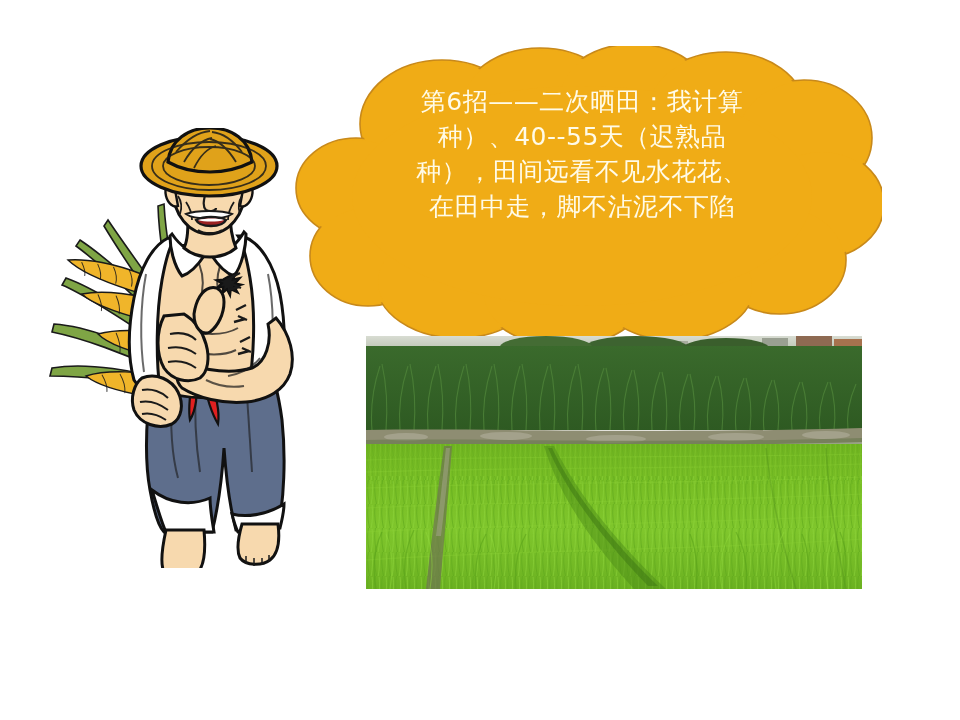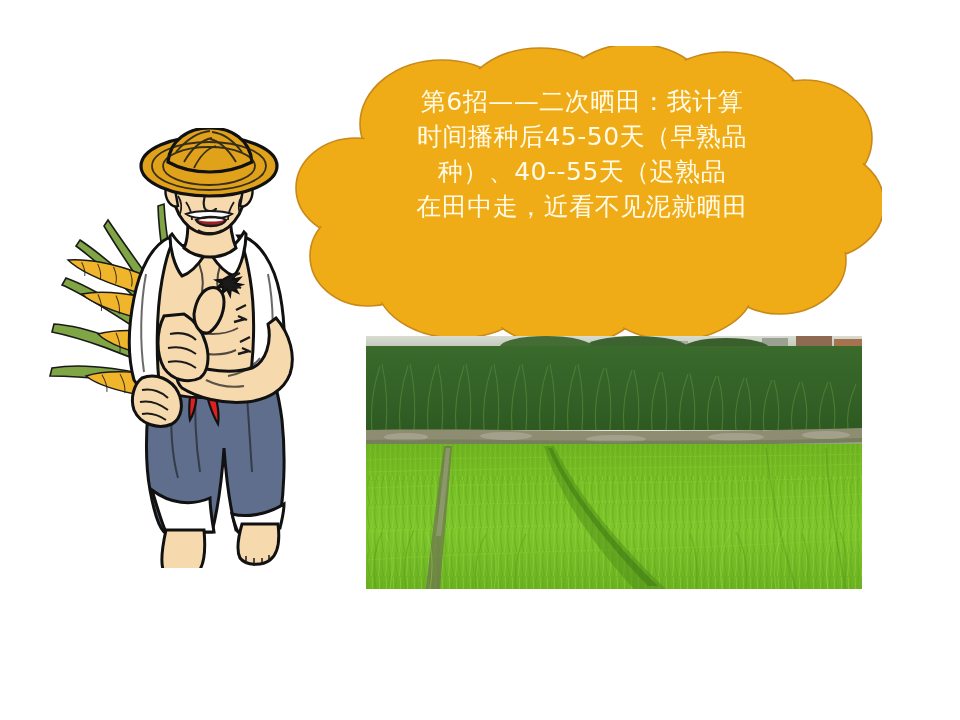--- a/index.html
+++ b/index.html
@@ -336,23 +336,23 @@
         <ellipse cx="86" cy="210" rx="56" ry="48"></ellipse>
         <ellipse cx="498" cy="214" rx="64" ry="52"></ellipse>
         <ellipse cx="176" cy="236" rx="80" ry="54"></ellipse>
         <ellipse cx="282" cy="248" rx="80" ry="50"></ellipse>
         <ellipse cx="392" cy="240" rx="78" ry="52"></ellipse>
         <ellipse cx="300" cy="150" rx="230" ry="110"></ellipse>
       </g>
     </svg>
     <div id="cloud-text">
       <div class="cl">第6招——二次晒田：我计算</div>
-      <div class="cl">时间播种后45-50天（早熟品</div>
       <div class="cl">种）、40--55天（迟熟品</div>
-      <div class="cl">在田中走，近看不见泥就晒田</div>
+      <div class="cl">种），田间远看不见水花花、</div>
+      <div class="cl">在田中走，脚不沾泥不下陷</div>
     </div>
   </div>
 
   <div id="photo">
     <svg viewBox="0 0 496 253" xmlns="http://www.w3.org/2000/svg" preserveAspectRatio="none">
       <defs>
         <linearGradient id="fieldGrad" x1="0" y1="0" x2="0" y2="1">
           <stop offset="0%" stop-color="#6FB320"></stop>
           <stop offset="25%" stop-color="#77BD24"></stop>
           <stop offset="60%" stop-color="#7FC62C"></stop>

